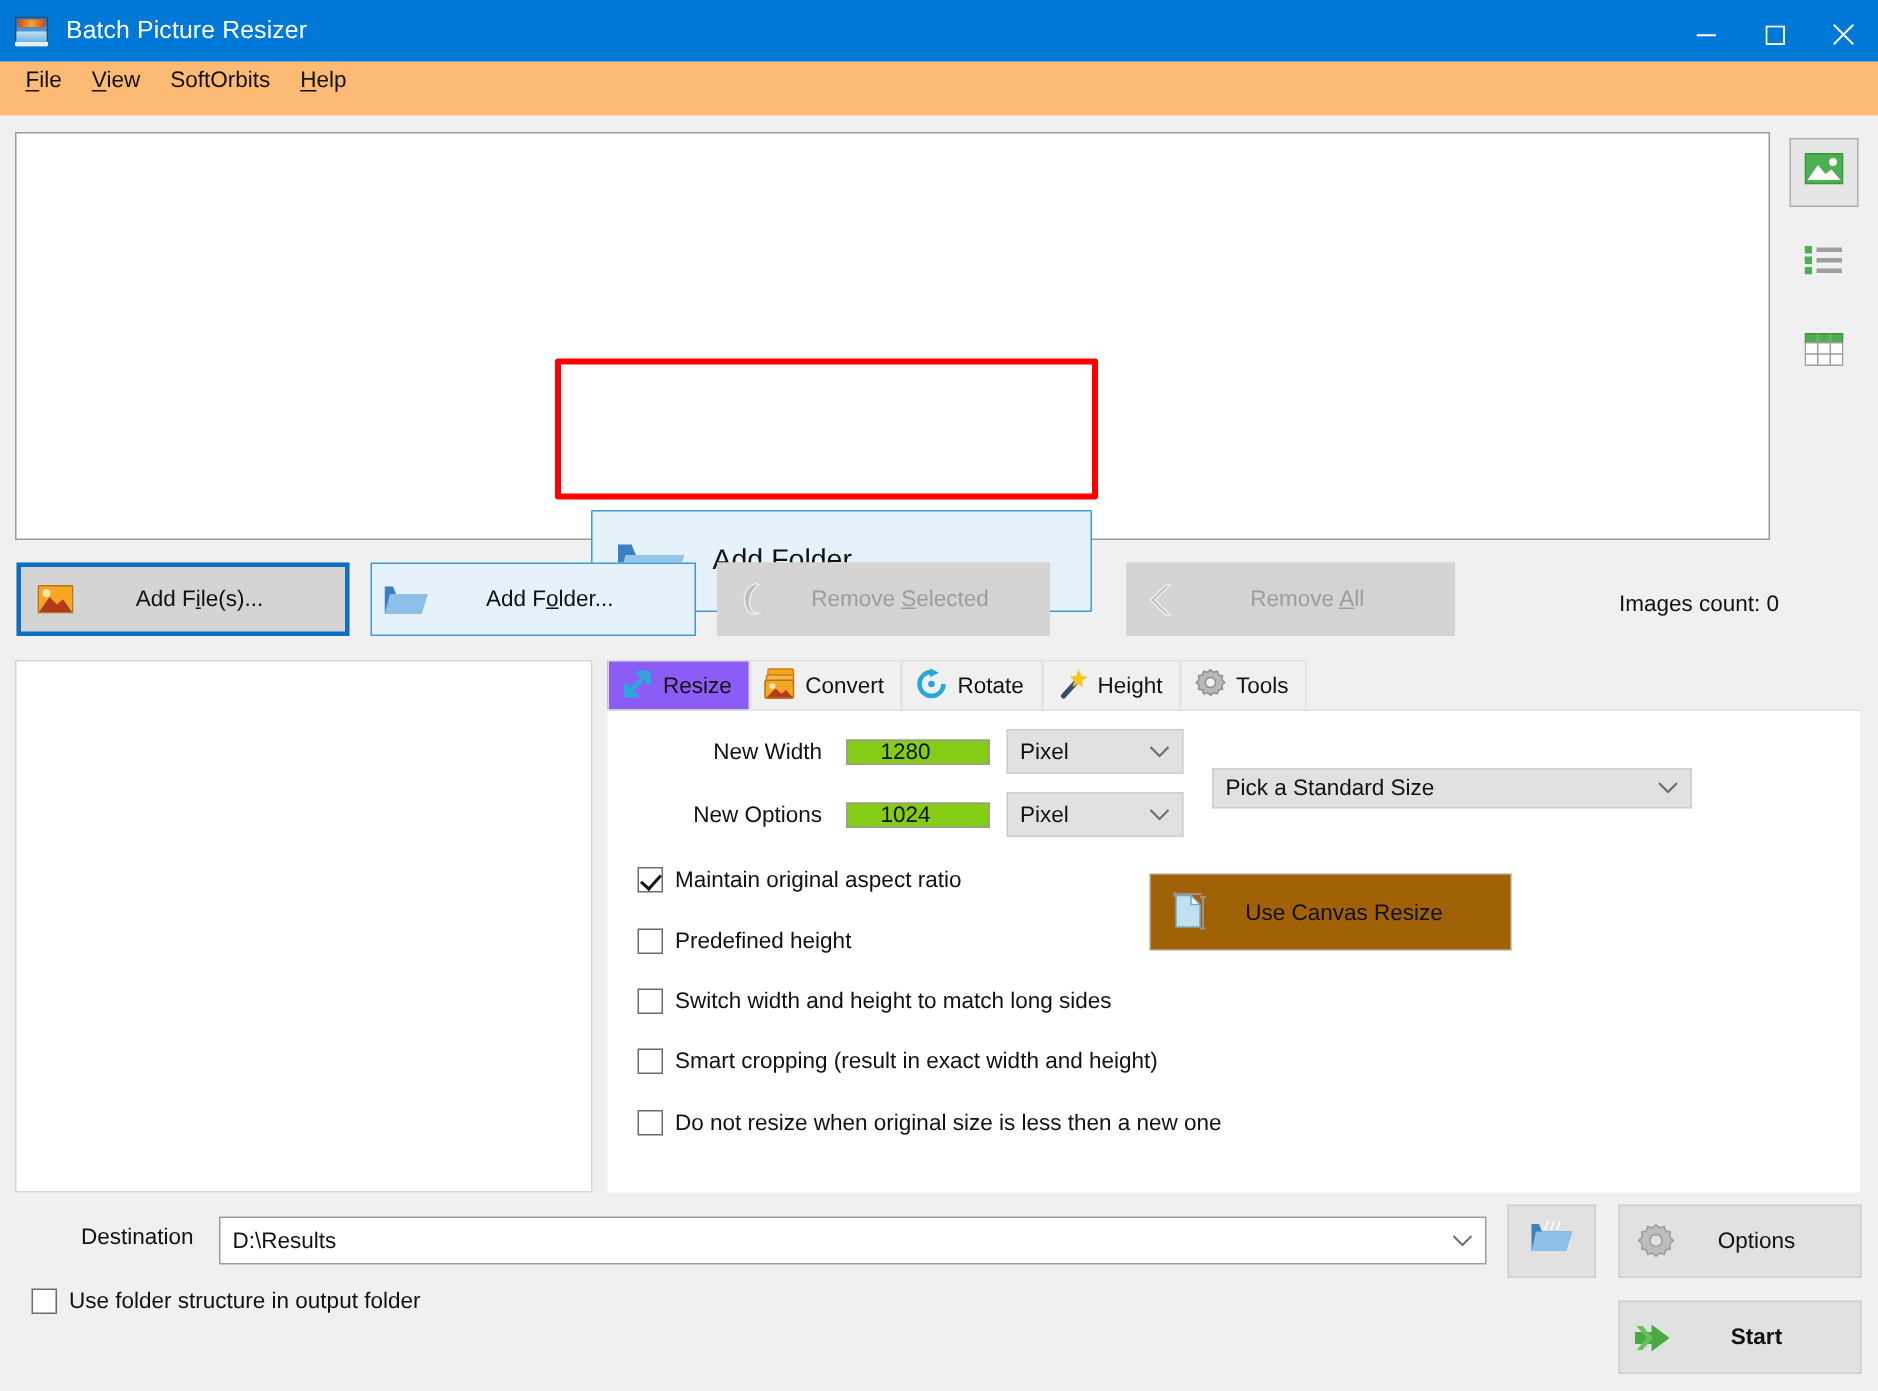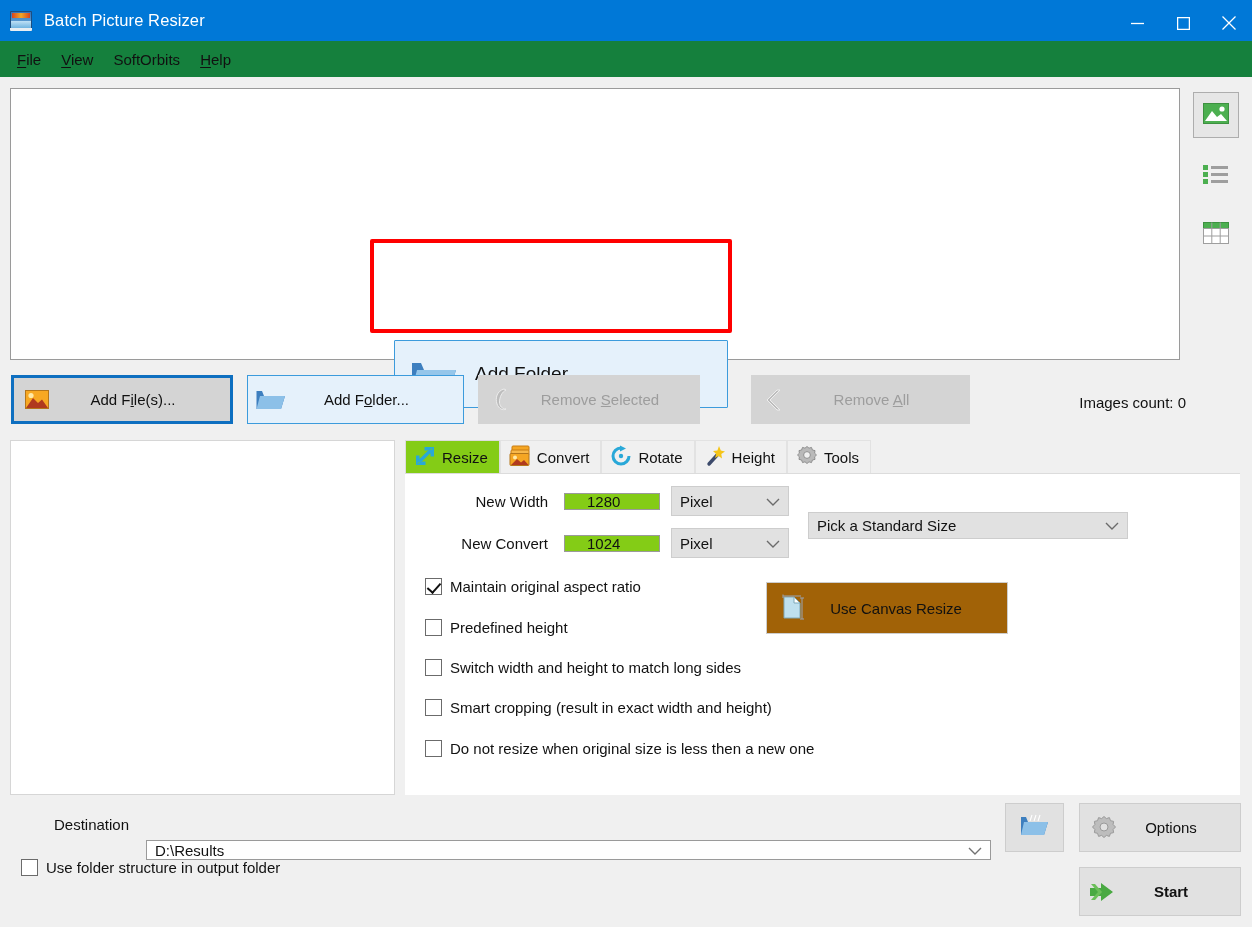--- a/index.html
+++ b/index.html
@@ -24,21 +24,21 @@
   .app-icon .wave { position:absolute; left:1px; right:1px; bottom:1px; height:9px;
     background: linear-gradient(#bfe0f5,#5aa8da); }
   .app-icon .base { position:absolute; left:0; right:0; bottom:0; height:3px; background:#e8eef3; }
   .title-text { color:#fff; font-size:16.5px; margin-left:12px; letter-spacing:.1px; }
 
   .wincontrols { position:absolute; right:0; top:0; height:46px; display:flex; }
   .wc { width:46px; height:46px; display:flex; align-items:center; justify-content:center; cursor:default; }
   .wc svg { display:block; }
 
   
-  .menubar { height: 36px; display:flex; align-items:center; padding-left: 8px; gap: 2px; background:#15803d; }
+  .menubar { height: 36px; display:flex; align-items:flex-start; padding-left: 8px; gap: 2px; background:#fdba74; }
   .menu-item { font-size:15px; padding: 4px 9px; color:#111; cursor:default; }
   .menu-item u { text-decoration: underline; text-underline-offset: 2px; }
 
   
   .dropzone {
     position:absolute; left:10px; top:88px; width:1170px; height:272px;
     background:#fff; border:1px solid #9a9a9a;
   }
   .addfolder-big {
     position:absolute; left:383px; top:251px; width:334px; height:68px;
@@ -72,31 +72,31 @@
   .tbtn.disabled .txt u { text-decoration-color:#9d9d9d; }
   .images-count { position:absolute; right:66px; top:394px; font-size:15px; color:#111; }
 
   
   .listpanel { position:absolute; left:10px; top:440px; width:385px; height:355px; background:#fff; border:1px solid #d6d6d6; }
 
   
   .tabstrip { position:absolute; left:405px; top:440px; width:835px; height:34px; display:flex; align-items:flex-end; }
   .tab { height:34px; display:flex; align-items:center; gap:6px; padding: 0 11px 0 8px;
         background:#f0f0f0; border:1px solid #e2e2e2; border-bottom:none; font-size:15px; }
-  .tab.active { background:#84cc16; border-color:#dcdcdc; }
+  .tab.active { background:#8b5cf6; border-color:#dcdcdc; }
   .tabpanel { position:absolute; left:405px; top:473px; width:835px; height:322px; background:#fff; border-top:1px solid #dcdcdc; }
 
   
   .frow { position:absolute; display:flex; align-items:center; }
   .flabel { font-size:15px; text-align:right; color:#111; }
   .tbox { background:#84cc16; border:1px solid #9a9a9a; height:17px; font-size:15px; padding: 0 22px;
           display:flex; align-items:center; color:#111; }
   .combo { background:#e1e1e1; border:1px solid #cdcdcd; height:30px; font-size:15px; padding:0 8px;
            display:flex; align-items:center; justify-content:space-between; color:#111; }
-  .combo.white { background:#fff; border:1px solid #9a9a9a; height:20px;margin-top:29px; }
+  .combo.white { background:#fff; border:1px solid #9a9a9a; height:32px; }
   .chev { opacity:.75; }
 
   .cbrow { position:absolute; display:flex; align-items:center; gap:8px; font-size:15px; }
   .cbox { width:17px; height:17px; background:#fff; border:1px solid #6b6b6b; flex:none; position:relative; }
   .cbox.checked::after {
     content:""; position:absolute; left:4px; top:1px; width:6px; height:11px;
     border:solid #111; border-width:0 2px 2px 0; transform: rotate(42deg);
   }
 
   .canvasbtn { position:absolute; left:766px; top:582px; width:242px; height:52px;
@@ -304,21 +304,21 @@
     <span>Pixel</span>
     <span class="chev">
       <svg width="14" height="9" viewBox="0 0 14 9">
           <path d="M1 1 L7 7 L13 1" fill="none" stroke="#444" stroke-width="1.4"></path>
         </svg>
     </span>
   </span>
 </div>
 
 <div class="frow" style="left:430px; top:528px;">
-  <span class="flabel" style="width:118px;">New Convert</span>
+  <span class="flabel" style="width:118px;">New Options</span>
   <span class="tbox" style="width:96px; margin-left:16px;">1024</span>
   <span class="combo" style="width:118px; margin-left:11px;">
     <span>Pixel</span>
     <span class="chev">
       <svg width="14" height="9" viewBox="0 0 14 9">
           <path d="M1 1 L7 7 L13 1" fill="none" stroke="#444" stroke-width="1.4"></path>
         </svg>
     </span>
   </span>
 </div>

